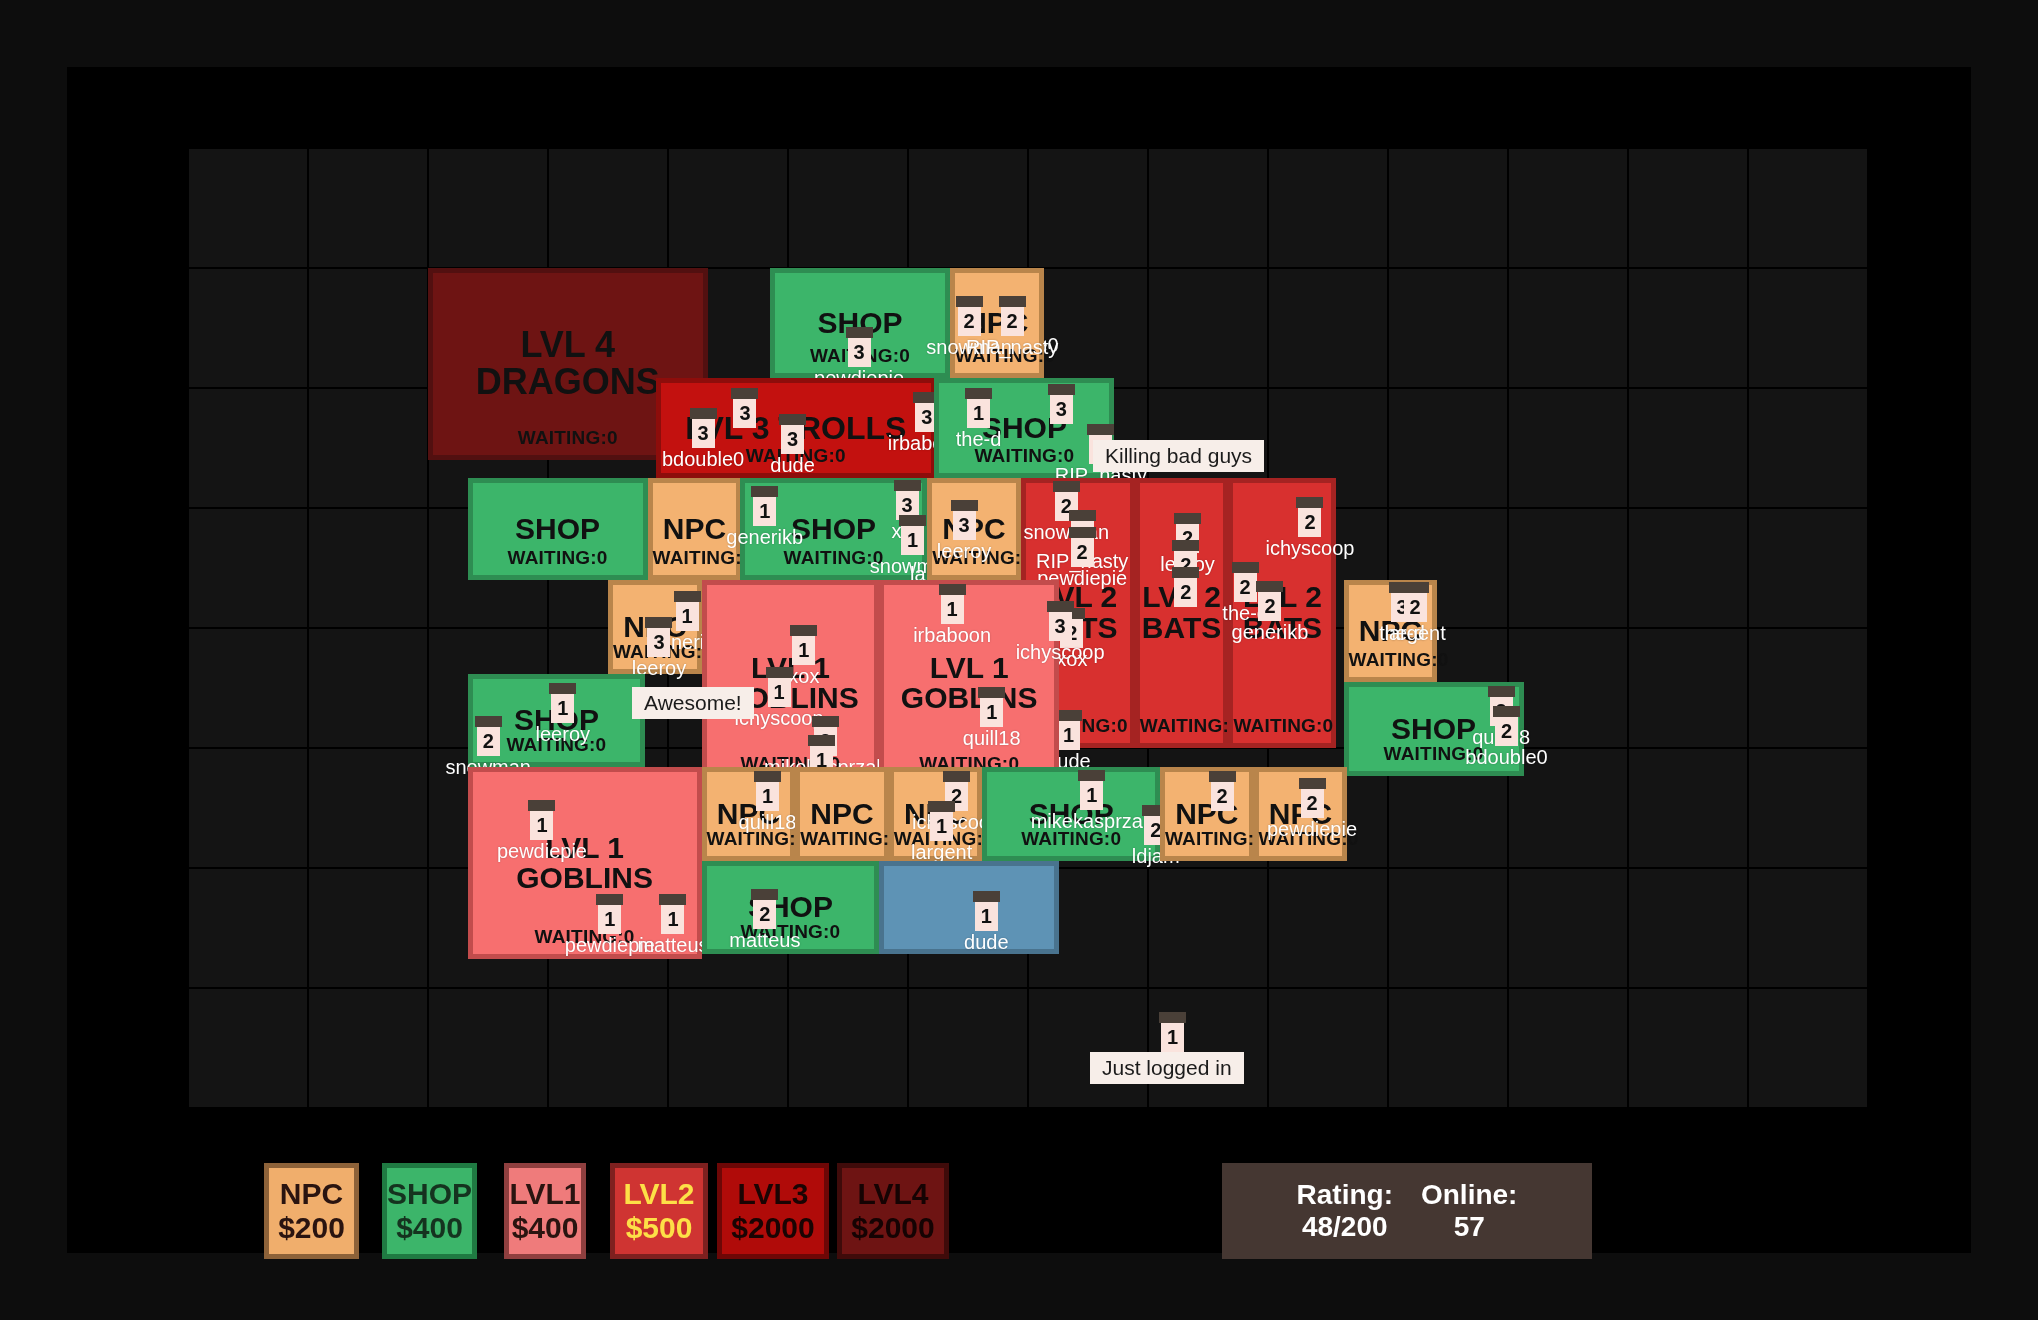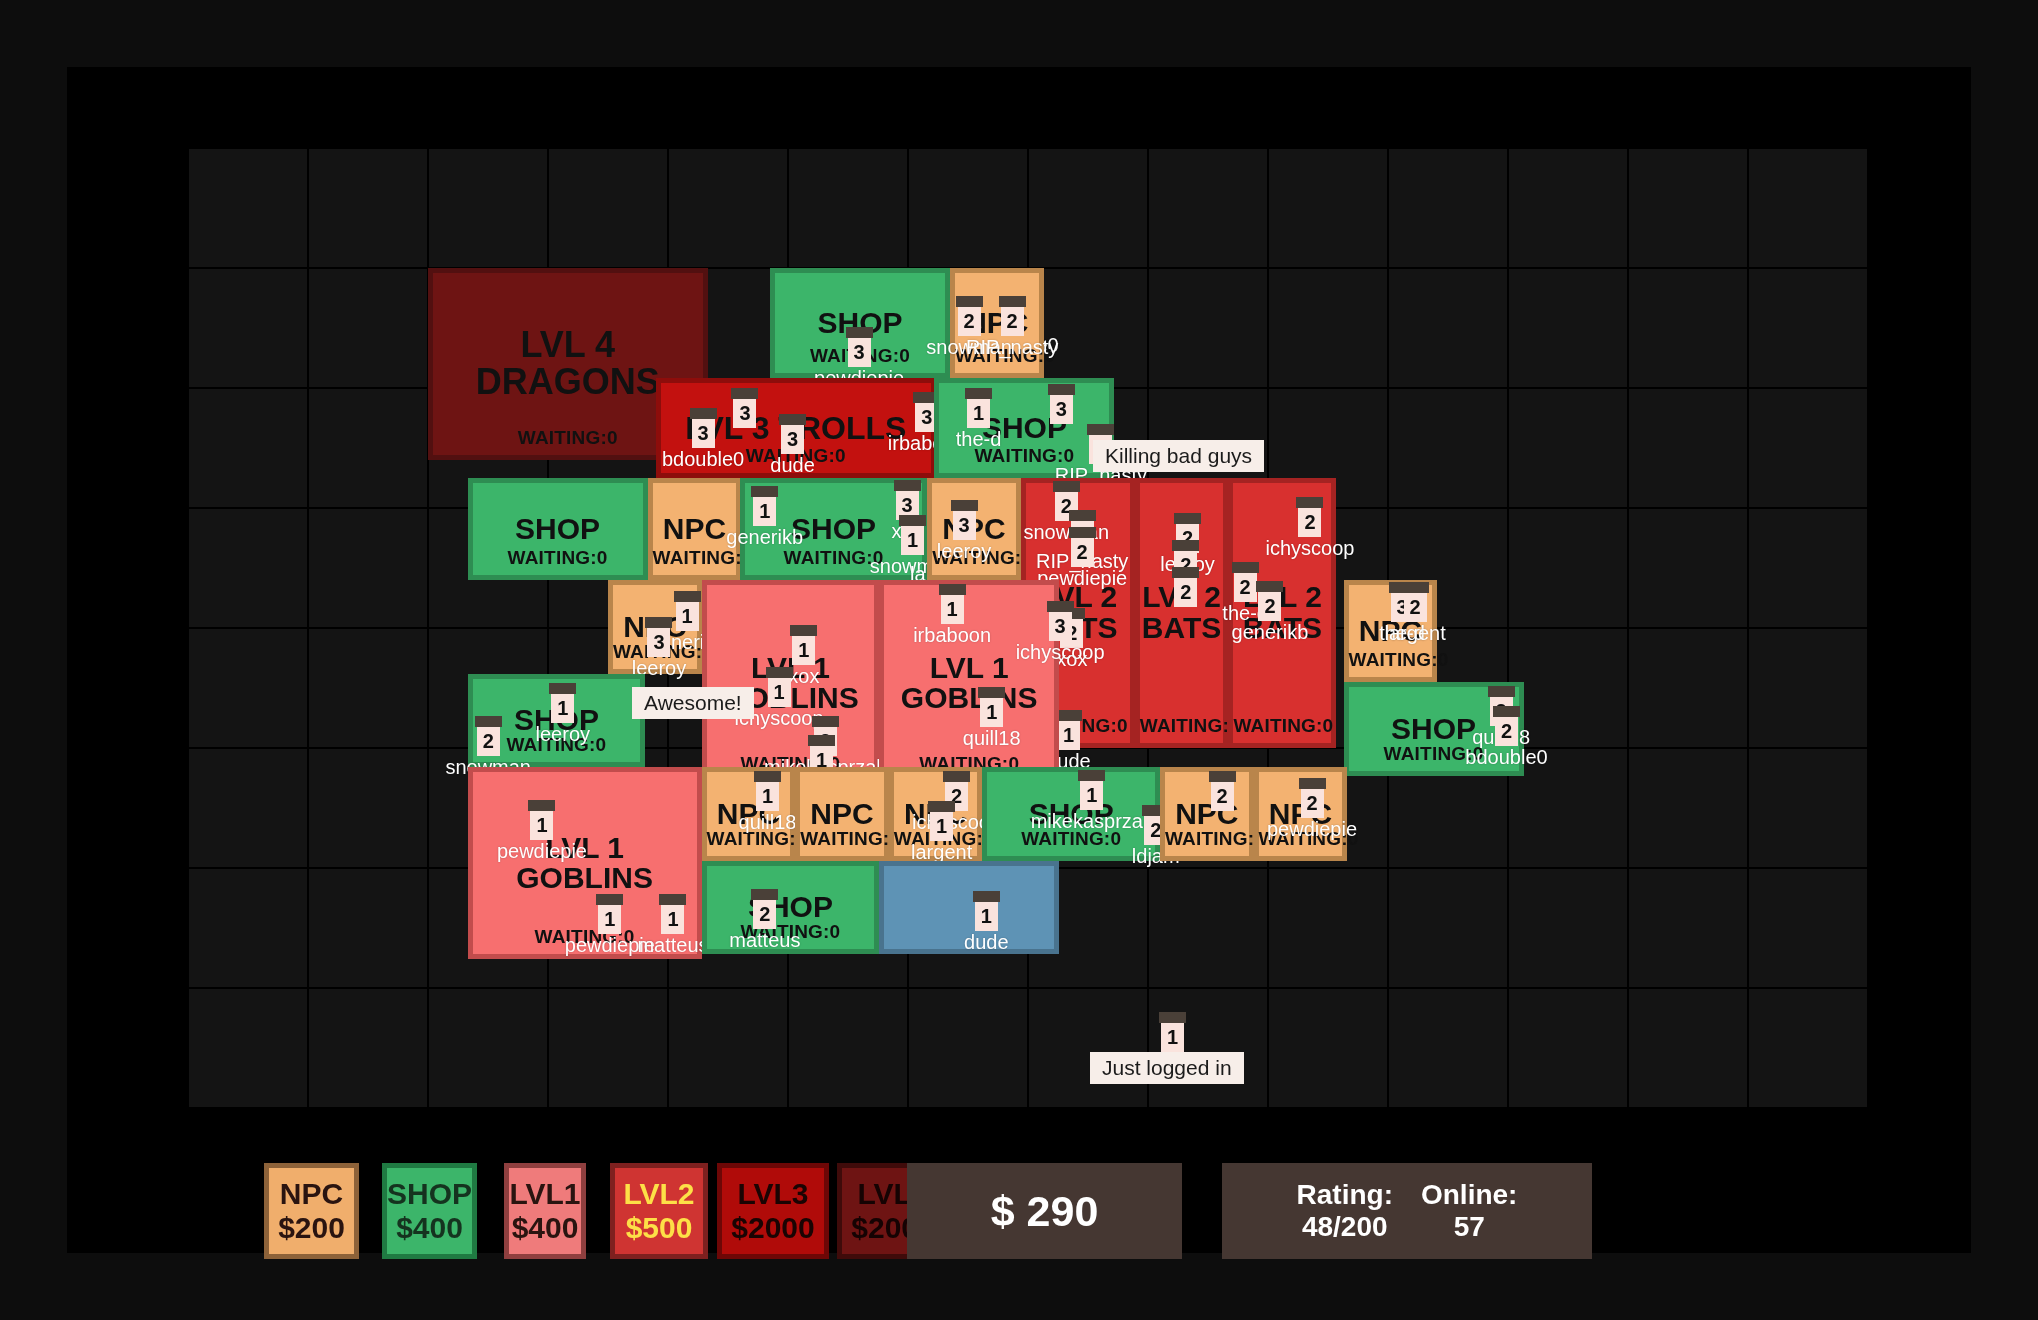--- a/index.html
+++ b/index.html
@@ -662,23 +662,20 @@
         <div class="tbtn l3" style="left: 650px; width: 112px; height: 96px;">
           <div>LVL3</div>
           <div>$2000</div>
         </div>
         <div class="tbtn l4" style="left: 770px; width: 112px; height: 96px;">
           <div>LVL4</div>
           <div>$2000</div>
         </div>
       </div>
 
-    <div class="panel" id="money">
-      <span>$ 290</span>
-    </div>
 
     <div class="panel" id="stats">
       <table>
         <tbody>
             <tr>
           <td>Rating:</td>
           <td>Online:</td>
         </tr>
         <tr>
           <td>48/200</td>

